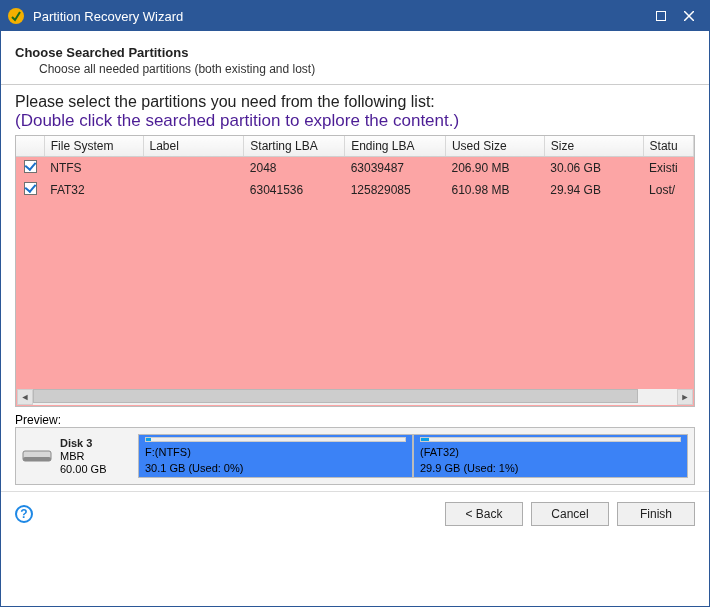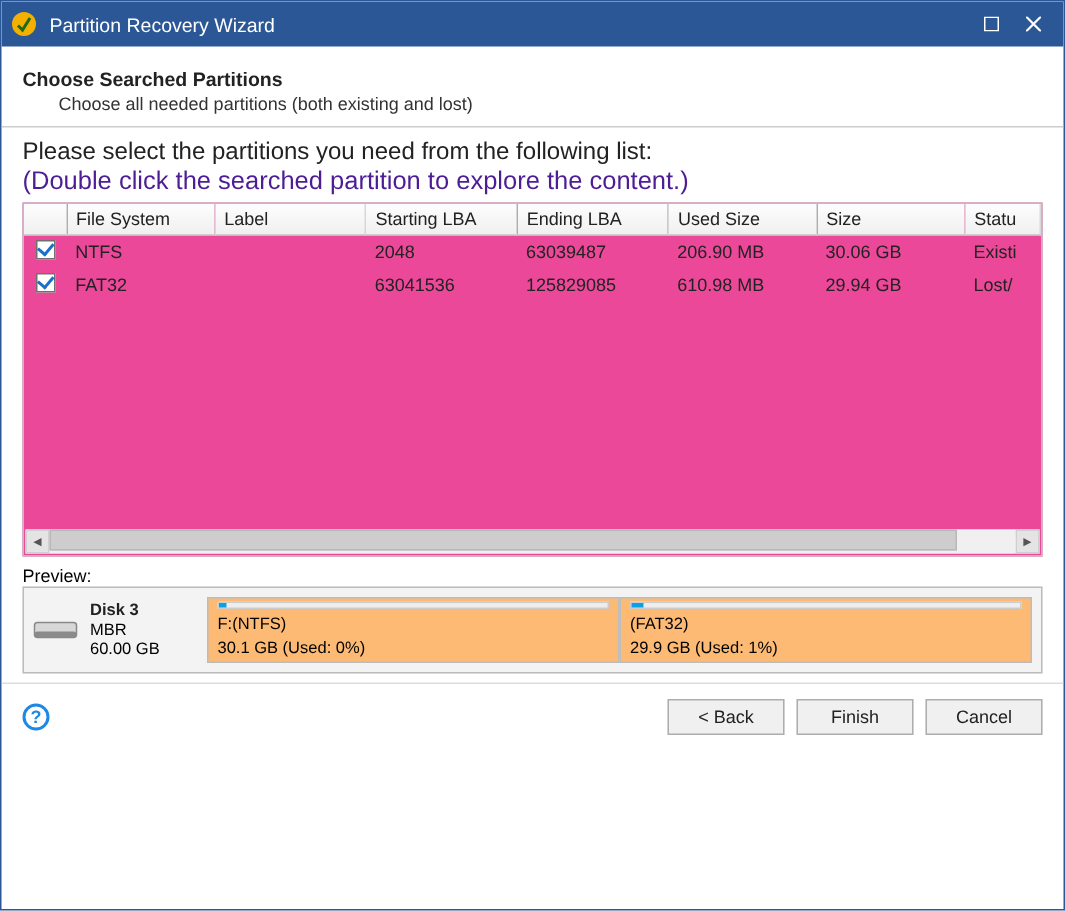--- a/index.html
+++ b/index.html
@@ -36,23 +36,23 @@
   .heading { font-weight: bold; font-size: 13px; color:#222; margin-top: 4px; }
   .subheading { font-size: 12px; color:#333; margin: 2px 0 8px 24px; }
 
   .hr { border-top: 1px solid #ccc; margin: 0 -14px 8px -14px; }
 
   .instr { font-size: 16px; color:#222; }
   .instr2 { font-size: 17px; color:#4c1d95; margin-bottom:4px; }
 
   .tablewrap {
     border: 1px solid #bcbcbc;
-    height: 236px;
+    height: 272px;
     position: relative;
-    background:#ec4899;
+    background:#fca5a5;
   }
   table.ptable {
     width: 100%;
     border-collapse: collapse;
     font-size: 12px;
     table-layout: fixed;
   }
   table.ptable th {
     text-align: left;
     font-weight: normal;
@@ -94,21 +94,21 @@
   .previewlbl { margin-top:6px; font-size:12px; }
   .preview {
     border:1px solid #bcbcbc; background:#f3f3f3; padding:6px;
     display:flex; gap:0; align-items:center; height:58px;
   }
   .diskcol { display:flex; align-items:center; gap:8px; width:116px; }
   .diskicon { width:30px; height:18px; }
   .diskmeta { font-size:11px; line-height:13px; }
   .diskmeta .dname { font-weight:bold; color:#222; }
   .part {
-    flex:1; border:1px solid #bcbcbc; background:#fdba74; height:44px; padding:2px 6px;
+    flex:1; border:1px solid #bcbcbc; background:#3b82f6; height:44px; padding:2px 6px;
     font-size:11px; line-height:13px; display:flex; flex-direction:column; justify-content:space-between;
   }
   .part .bar { height:5px; background:#eee; position:relative; border:1px solid #ccc; }
   .part .bar .used { position:absolute; left:0; top:0; bottom:0; background:#0aa0e6; }
 
   .notice {
     font-size:12px; font-weight:bold; color:#111; margin:10px 0 6px 0;
   }
   .footer {
     border-top:1px solid #ddd; margin:6px -14px 0 -14px; padding:10px 14px 12px 14px;
@@ -247,16 +247,16 @@
       <div>(FAT32)</div>
       <div>29.9 GB (Used: 1%)</div>
     </div>
   </div>
 
 
   <div class="footer">
     <span class="helpicon">?</span>
     <span class="spacer"></span>
     <div class="btn">&lt; Back</div>
+    <div class="btn">Cancel</div>
     <div class="btn">Finish</div>
-    <div class="btn">Cancel</div>
   </div>
 </div>
 
 </body></html>

